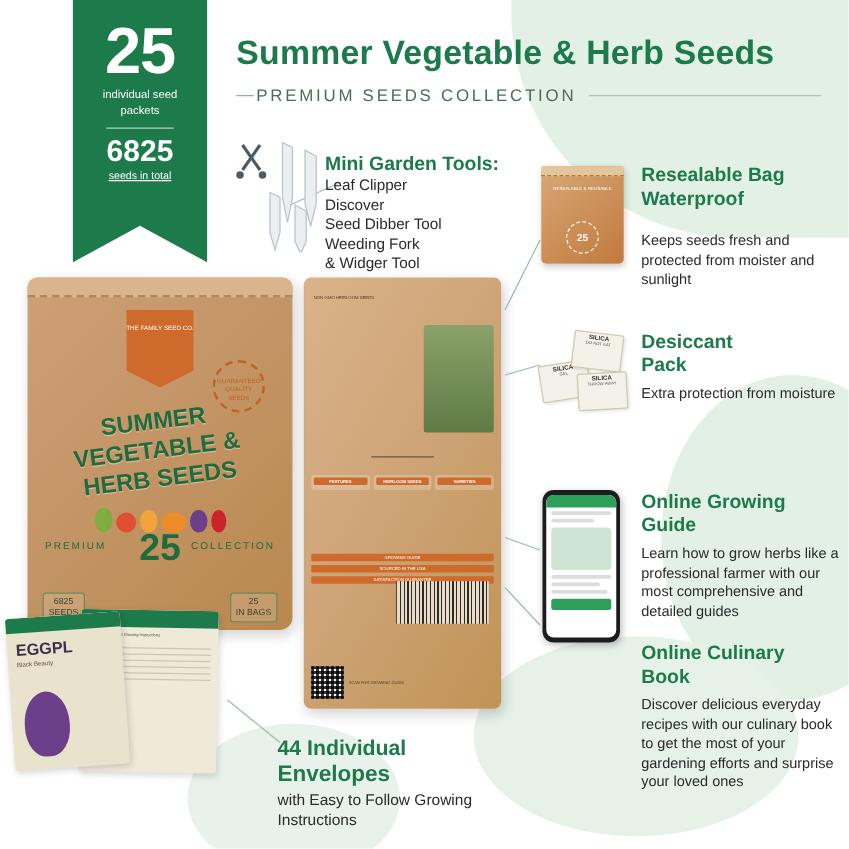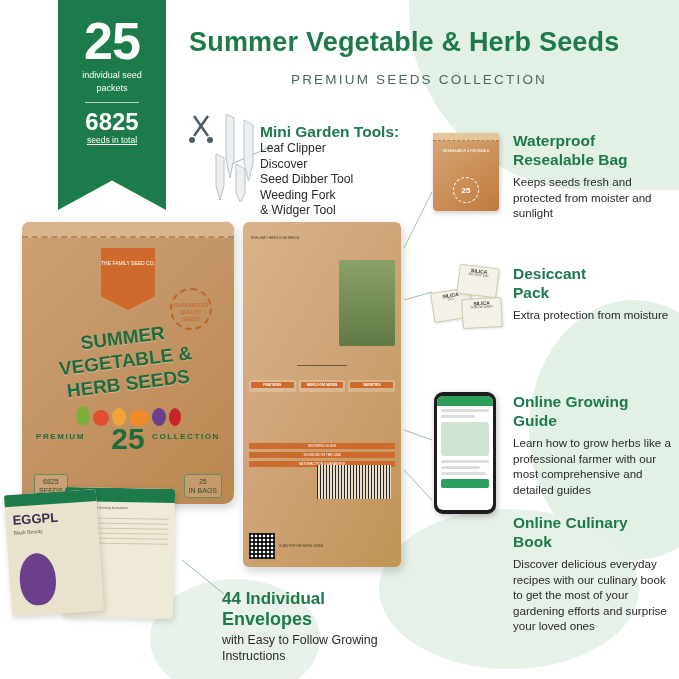--- a/index.html
+++ b/index.html
@@ -98,21 +98,21 @@
   .headline-title {
     font-size: 27px;
     font-weight: bold;
     color: #1d7a4a;
     letter-spacing: .2px;
     line-height: 32px;
   }
   .headline-rule-wrap {
     display: flex;
     align-items: center;
-    flex-direction: column;
+    margin-top: 11px;
   }
   .headline-rule {
     flex: 0 0 14px;
     height: 1px;
     background: #8fb79c;
   }
   .headline-sub {
     font-size: 13.5px;
     color: #4c6b57;
     letter-spacing: 2.2px;
@@ -207,21 +207,21 @@
     text-shadow: 0 1px 0 rgba(255,255,255,.35);
   }
   .pouch-front .veg-row {
     position: absolute; left: 26px; top: 170px; width: 160px; height: 34px;
     display: flex; align-items: flex-end; justify-content: center; gap: 3px;
   }
   .veg { border-radius: 50%; }
   .pouch-front .premium-bar {
     position: absolute; left: 14px; top: 210px; width: 184px;
     display: flex; align-items: center; justify-content: space-between;
-    color: #1f6b3e; font-size: 8px; letter-spacing: 1.6px; font-weight: bold;
+    color: #1f6b3e; font-size: 8px; letter-spacing: 1.6px; font-weight: normal;
   }
   .pouch-front .big25 {
     position: absolute; left: 50%; top: 202px; transform: translateX(-50%);
     font-size: 30px; font-weight: bold; color: #1f6b3e; line-height: 30px;
   }
   .pouch-front .bottom-facts {
     position: absolute; left: 12px; bottom: 6px; right: 12px;
     display: flex; justify-content: space-between; align-items: flex-end;
     color: #35492f; font-size: 7px;
   }
@@ -399,23 +399,23 @@
     <div class="callout-list">&amp; Widger Tool</div>
   </div>
 
   <div class="thumb-bag">
     <div class="tb-zip"></div>
     <div class="tb-lbl">RESEALABLE &amp; REUSABLE</div>
     <div class="tb-seal">25</div>
   </div>
 
   <div id="waterproof-callout">
+    <div class="callout-title">Resealable Bag</div>
     <div class="callout-title">Waterproof</div>
-    <div class="callout-title">Resealable Bag</div>
-    <div class="callout-body" style="margin-top:5px">Keeps seeds fresh and protected from moister and sunlight</div>
+    <div class="callout-body" style="margin-top:16px">Keeps seeds fresh and protected from moister and sunlight</div>
   </div>
 
   <div class="desiccant-group">
     <div class="dpack" style="left:0; top:26px; transform:rotate(-9deg)">
       <b>SILICA</b>
       <span>GEL</span>
     </div>
     <div class="dpack" style="left:26px; top:2px; transform:rotate(7deg)">
       <b>SILICA</b>
       <span>DO NOT EAT</span>

